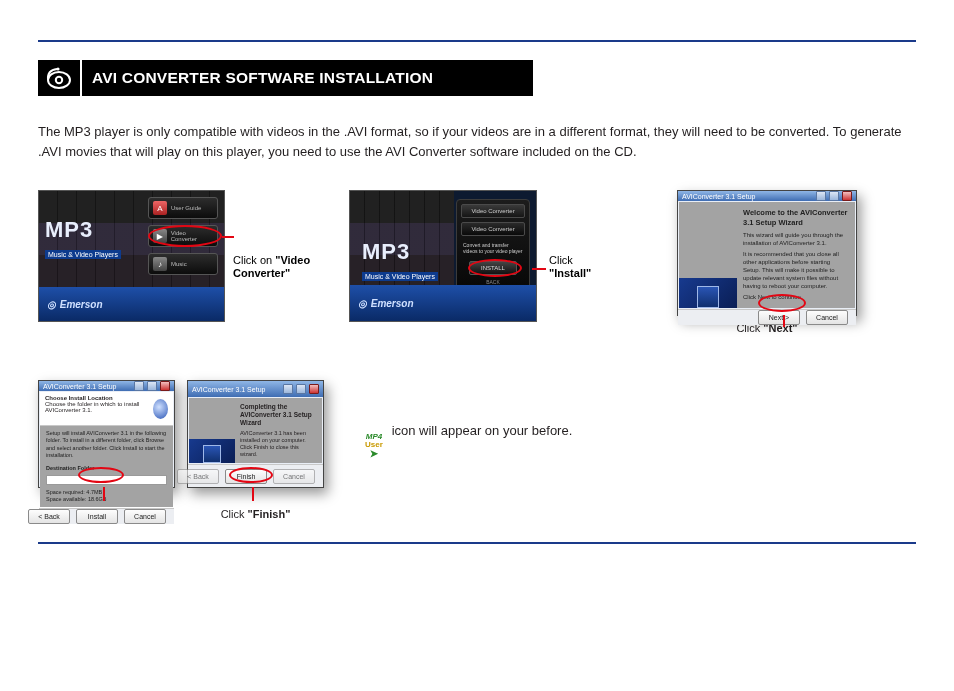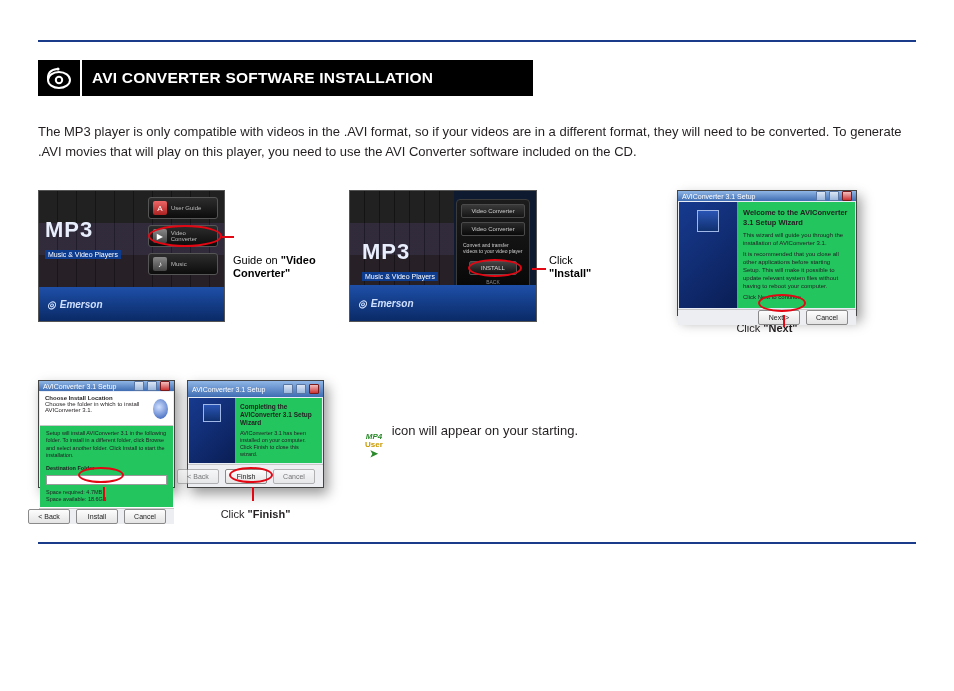--- a/index.html
+++ b/index.html
@@ -143,21 +143,21 @@
     box-shadow: 4px 6px 12px rgba(0,0,0,.4);
   }
   .wiz .titlebar {
     height:16px; background:linear-gradient(#8fb6e6,#3f6db3);
     display:flex; align-items:center; padding:0 4px; gap:3px;
     font-size:7px; color:#fff;
   }
   .wiz .titlebar .sp{flex:1;}
   .wiz .titlebar .wbtn{width:10px;height:10px;background:linear-gradient(#f3bfbf,#c33);border:1px solid #7a1a1a;border-radius:1px;}
   .wiz .titlebar .wbtn.min{background:linear-gradient(#dce6f5,#9bb6db);border-color:#5a77a3;}
-  .wiz .body { flex:1; background:#22c55e; margin:1px; position:relative; }
+  .wiz .body { flex:1; background:#a3a3a3; margin:1px; position:relative;align-items:flex-end; }
   .wiz .btnrow {
     height:24px; background:#eceef2; border-top:1px solid #c8c8c8;
     display:flex; justify-content:flex-end; align-items:center; gap:6px; padding:0 8px;
   }
   .wiz .btnrow .b {
     min-width:42px; height:15px; font-size:7px;
     background:linear-gradient(#fdfdfd,#e4e4e4); border:1px solid #8a8a8a; border-radius:2px;
     display:flex;align-items:center;justify-content:center; color:#222;
   }
 
@@ -260,21 +260,21 @@
       <div class="ring-wide" style="right:2px; top:34px;"></div>
     </div>
     <div class="mp3-footer">
       <span style="margin-right:4px;">◎</span>
       <span class="em">Emerson</span>
     </div>
     <div class="pointer-line" style="right:-10px; top:45px; width:12px; height:2px;"></div>
   </div>
 
   <div class="caption cap1">
-    <span>Guide on </span><strong>"Video Converter"</strong>
+    <span>Click on </span><strong>"Video Converter"</strong>
   </div>
 
   <div style="width:10px;"></div>
 
   <div class="thumb mp3-thumb2">
     <div class="left"></div>
     <div class="mp3-logo">
       <div class="big">MP3</div>
       <div class="sub">Music &amp; Video Players</div>
     </div>
@@ -403,19 +403,19 @@
     </div>
   </div>
 
   <div class="desktop-note">
     <span>
       <span class="avicon" style="display:inline-flex;vertical-align:middle;margin-top:28px;">
         <span class="m">MP4</span>
         <span class="t">User</span>
         <span class="arrow">➤</span>
       </span>
-      <span> icon will appear on your starting.</span>
+      <span> icon will appear on your before.</span>
     </span>
   </div>
 
 </div>
 
 <hr class="hr-bottom">
 
 </body></html>

